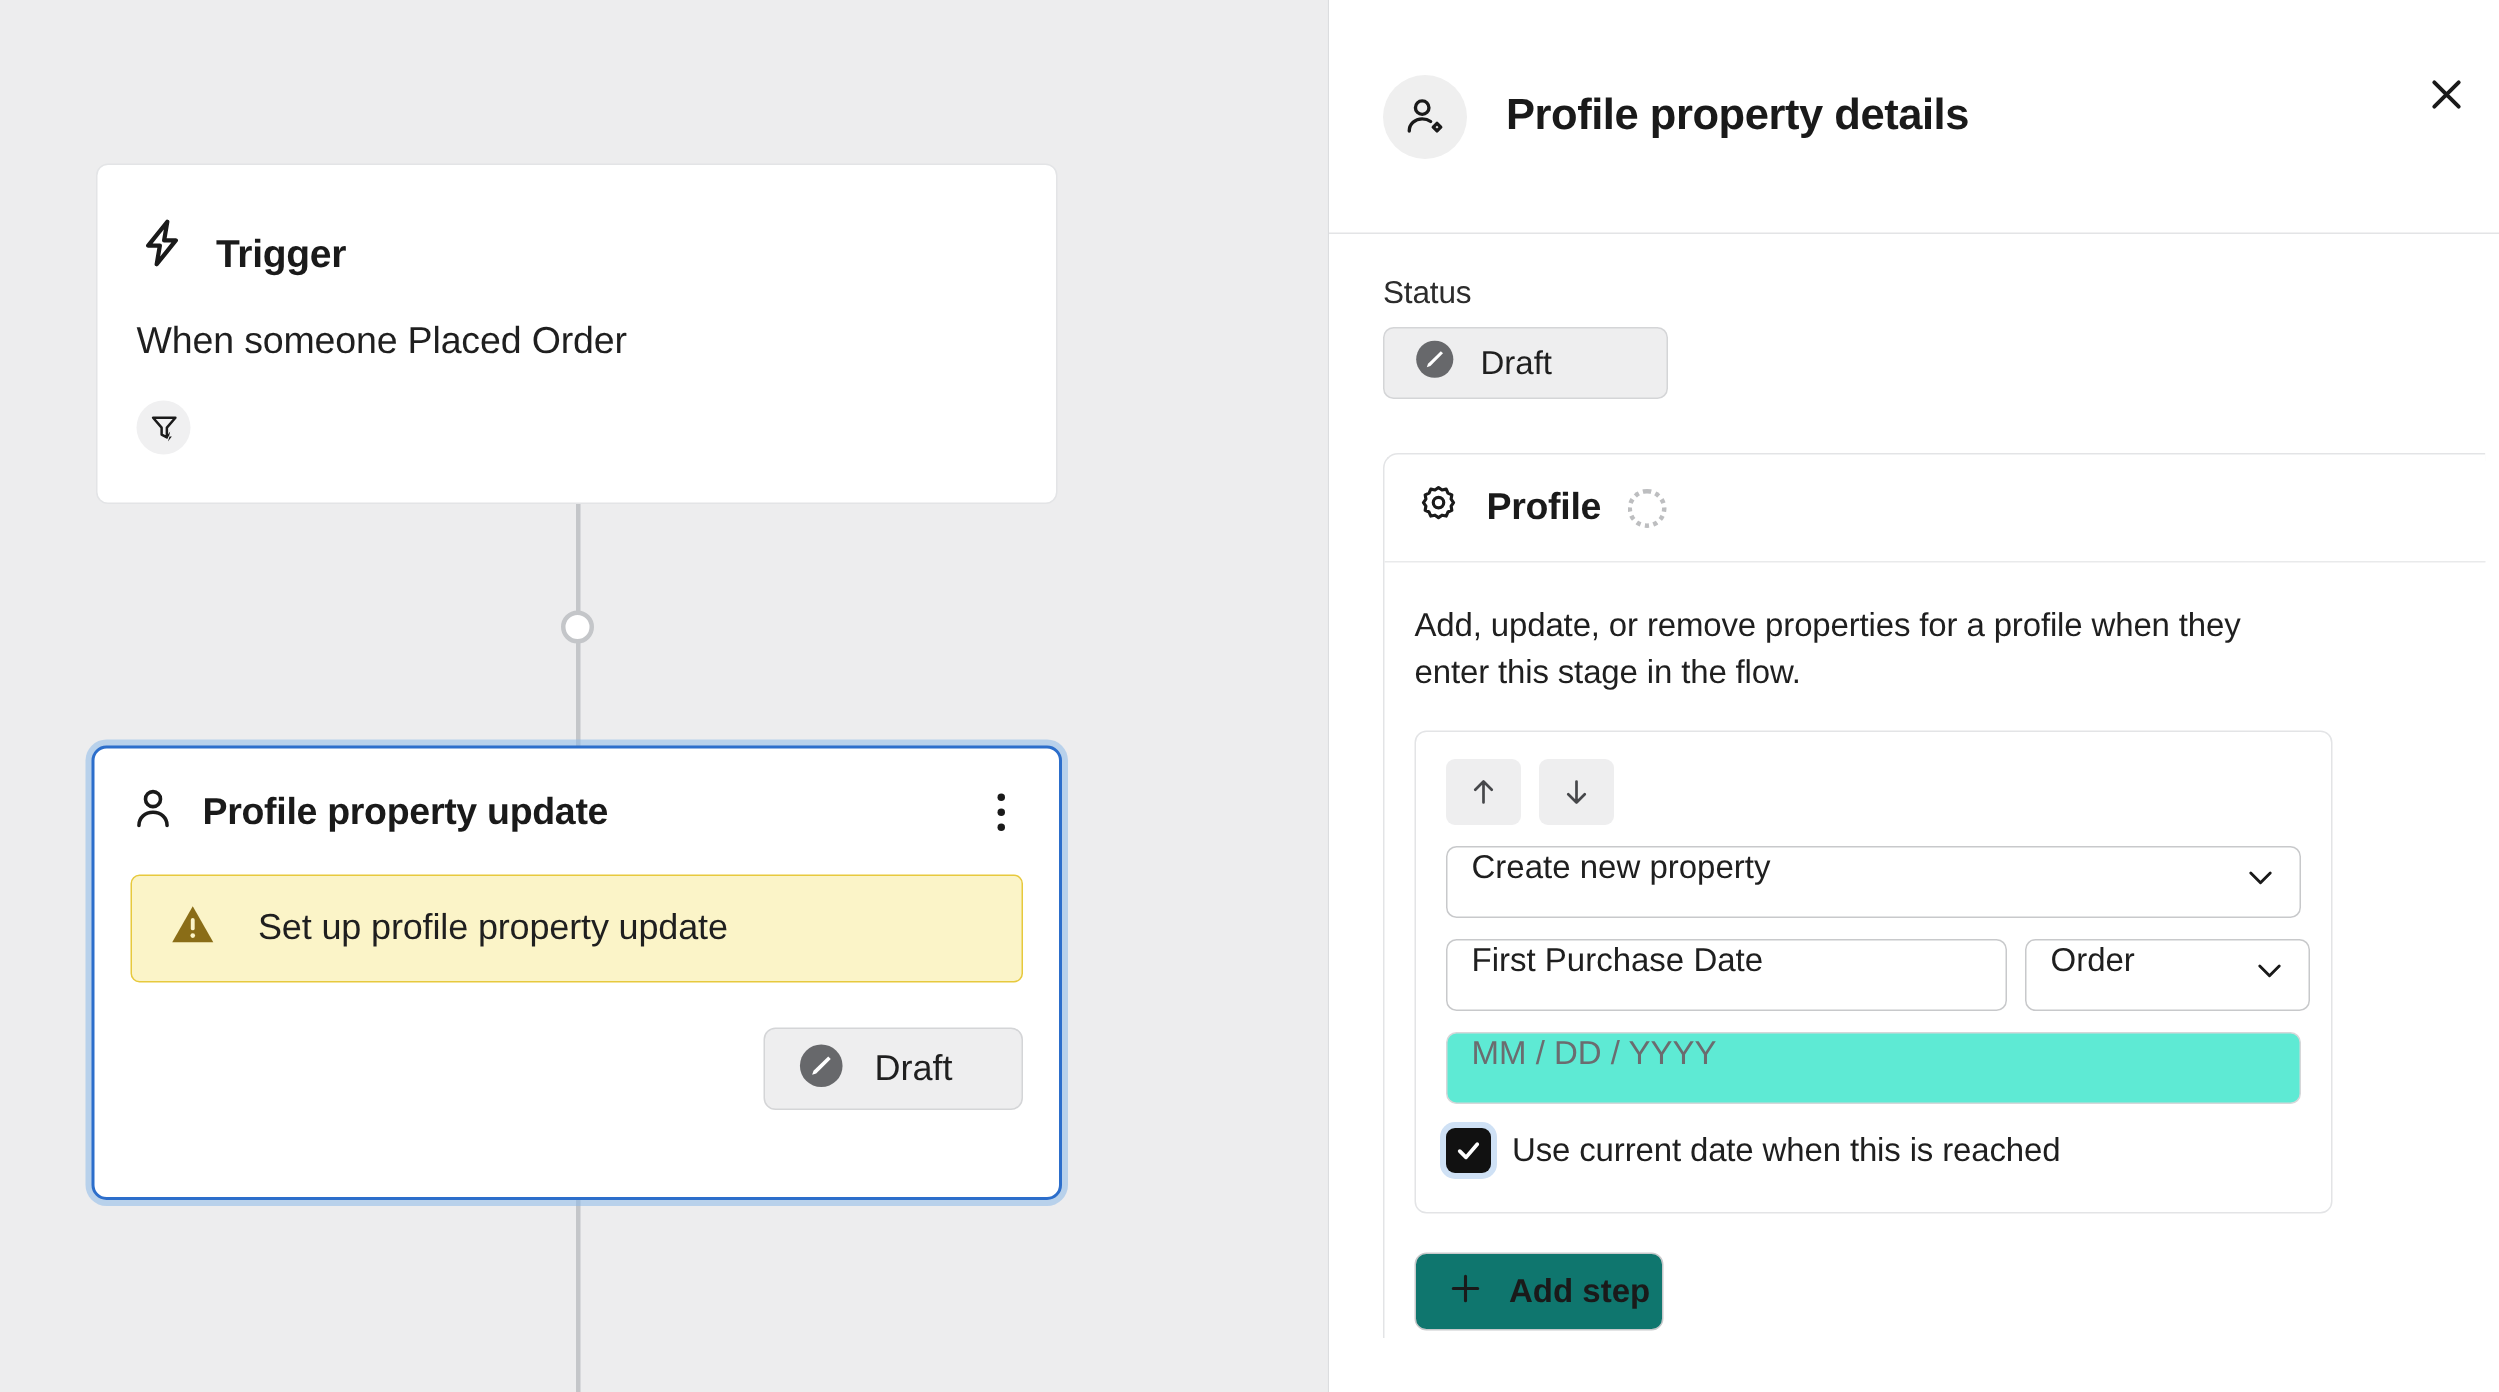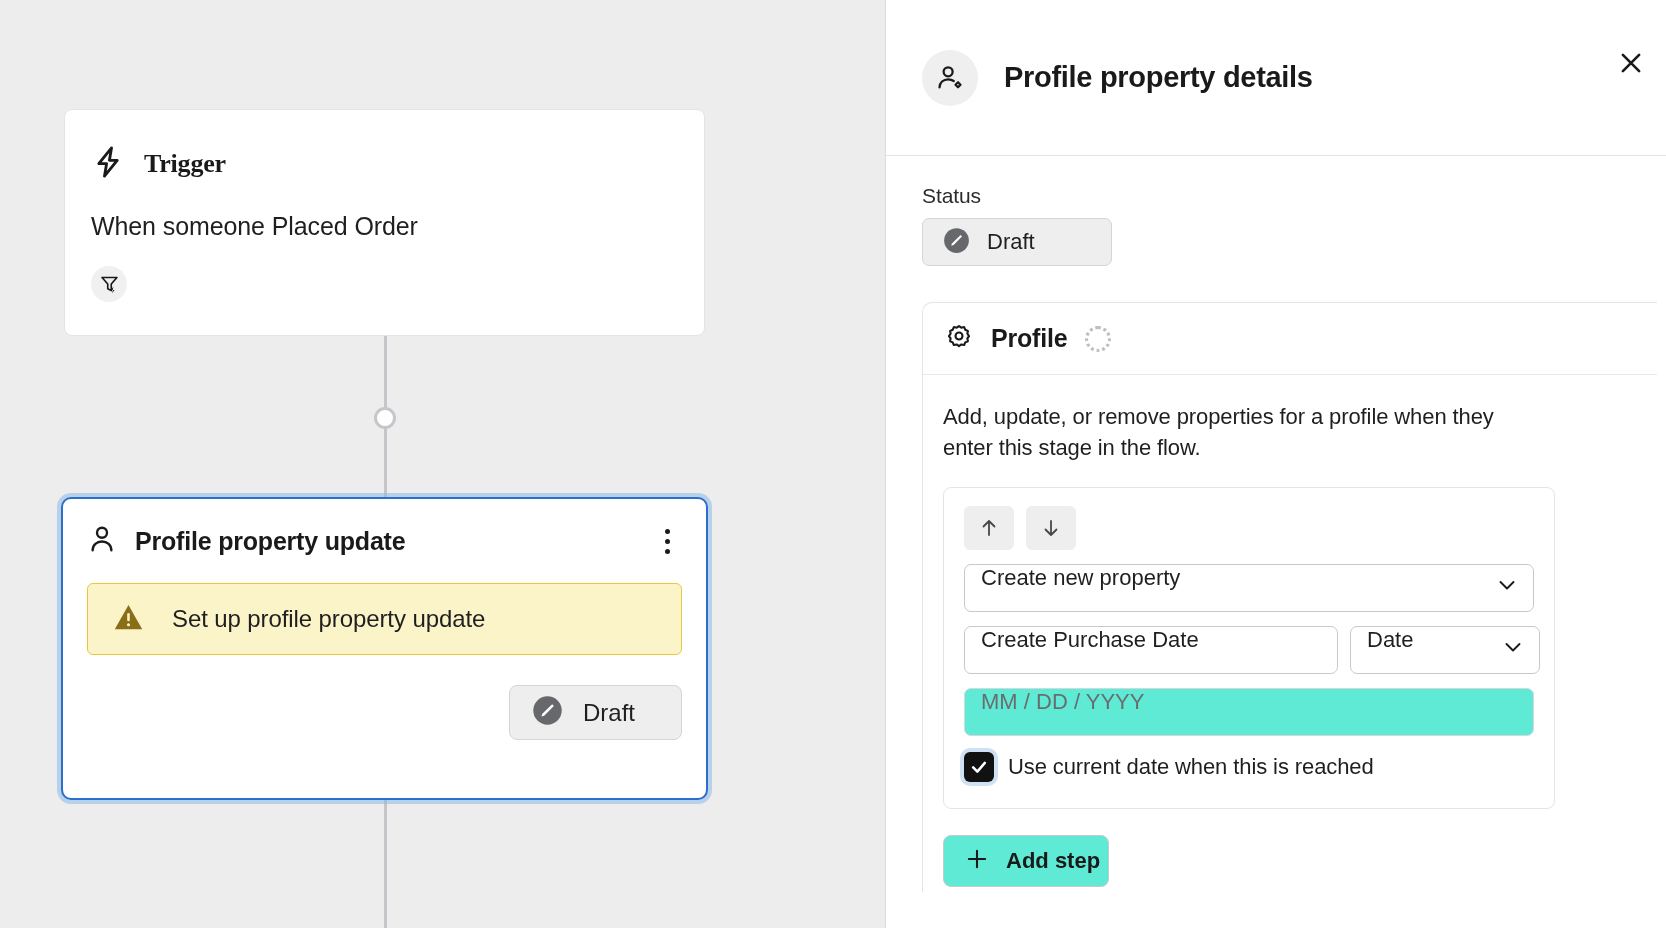--- a/index.html
+++ b/index.html
@@ -56,24 +56,23 @@
     top: 109px;
     width: 641px;
     height: 227px;
     background: #ffffff;
     border: 1px solid #e3e4e6;
     border-radius: 8px;
     padding: 24px 26px;
   }
   .trigger-head {
     display: flex;
-    align-items: center;
+    align-items: flex-end;
     gap: 19px;
     margin-top: 10px;
-    font-family: Liberation Serif, serif;
   }
   .trigger-title {
     font-size: 26px;
     font-weight: 700;
     letter-spacing: -0.2px;
     color: #1a1a1a;
   }
   .trigger-sub {
     margin-top: 28px;
     font-size: 25px;
@@ -367,21 +366,21 @@
     color: #1f1f1f;
     letter-spacing: -0.1px;
   }
 
   .add-step-btn {
     margin-top: 26px;
     width: 166px;
     height: 52px;
     border: 1px solid #c8c9cb;
     border-radius: 8px;
-    background: #5eead4;
+    background: #0f766e;
     display: flex;
     align-items: center;
     gap: 16px;
     padding-left: 20px;
   }
   .add-step-label {
     font-size: 22px;
     font-weight: 700;
     color: #1a1a1a;
   }
@@ -519,24 +518,24 @@
               <span class="field-text">Create new property</span>
               <span class="chev">
                 <svg width="24" height="24" viewBox="0 0 24 24" fill="none" stroke="#1a1a1a" stroke-width="1.9" stroke-linecap="round" stroke-linejoin="round">
                   <path d="M5.5 9 L12 15.5 L18.5 9"></path>
                 </svg>
               </span>
             </div>
 
             <div class="field-row">
               <div class="field name-field">
-                <span class="field-text">Create Purchase Date</span>
+                <span class="field-text">First Purchase Date</span>
               </div>
               <div class="field select type-field">
-                <span class="field-text">Date</span>
+                <span class="field-text">Order</span>
                 <span class="chev">
                   <svg width="24" height="24" viewBox="0 0 24 24" fill="none" stroke="#1a1a1a" stroke-width="1.9" stroke-linecap="round" stroke-linejoin="round">
                     <path d="M5.5 9 L12 15.5 L18.5 9"></path>
                   </svg>
                 </span>
               </div>
             </div>
 
             <div class="field disabled">
               <span class="field-text">MM / DD / YYYY</span>

